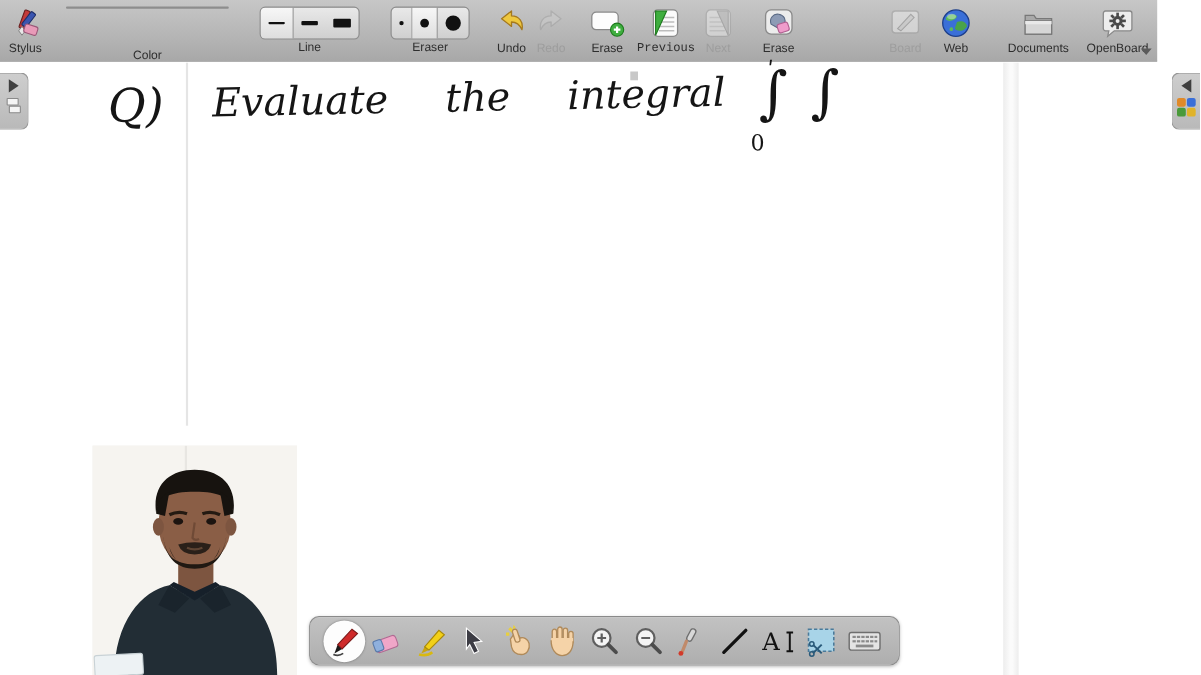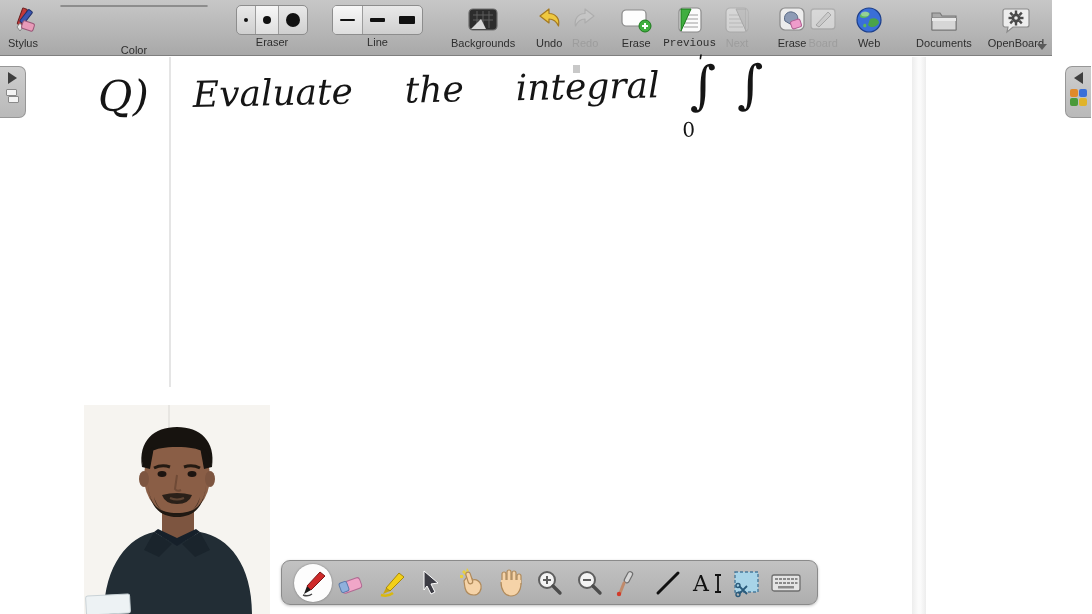--- a/index.html
+++ b/index.html
@@ -3,21 +3,21 @@
 <meta charset="utf-8">
 <style>
   * { margin:0; padding:0; box-sizing:border-box; }
   html,body { width:1092px; height:614px; overflow:hidden; font-family:"Liberation Sans", sans-serif; background:#fff; }
 
   
   .topbar{
     position:absolute; left:0; top:0; width:1052px; height:56px;
     background:linear-gradient(#c7c7c7,#b2b2b2 70%,#a8a8a8);
     border-bottom:1px solid #7f7f7f;
-    display:flex; align-items:flex-start; padding:4px 8px 0 8px;
+    display:flex; align-items:center; padding:4px 8px 0 8px;
   }
   .tbtn{ display:flex; flex-direction:column; align-items:center; justify-content:flex-start; gap:1px; height:50px; }
   .tbtn .ticon{ height:32px; display:flex; align-items:center; justify-content:center; }
   .tlabel{ font-size:11px; color:#2e2e2e; white-space:nowrap; line-height:12px; }
   .disabled .tlabel{ color:#9d9d9d; }
   .disabled .ticon{ opacity:.45; filter:grayscale(1); }
 
   .toolgroup{ display:flex; flex-direction:column; align-items:center; gap:1px; height:50px; }
   .groupbox{
     display:flex; align-items:center; height:30px; margin-top:1px;
@@ -114,60 +114,50 @@
       <div class="cell" style="border-right:none;">
           <span class="swatch" style="background: rgb(31, 138, 31);"></span>
         </div>
       <div class="cell">
           <span class="swatch" style="background: rgb(247, 225, 28);"></span>
         </div>
     </div>
     <span class="tlabel">Color</span>
   </div>
 
+  <div class="toolgroup" style="margin-right:28px;">
+    <div class="groupbox">
+      <div class="cell selected">
+          <span class="lineglyph" style="width:15px;height:2px;"></span>
+        </div>
+      <div class="cell" style="border-right:none;">
+          <span class="lineglyph" style="width:15px;height:4px;"></span>
+        </div>
+      <div class="cell">
+          <span class="lineglyph" style="width:16px;height:8px;"></span>
+        </div>
+    </div>
+    <span class="tlabel">Line</span>
+  </div>
+
   <div class="toolgroup" style="margin-right:24px;">
     <div class="groupbox">
       <div class="cell">
           <span class="dotglyph" style="width:4px;height:4px;"></span>
         </div>
       <div class="cell selected">
           <span class="dotglyph" style="width:8px;height:8px;"></span>
         </div>
       <div class="cell">
           <span class="dotglyph" style="width:14px;height:14px;"></span>
         </div>
     </div>
     <span class="tlabel">Eraser</span>
   </div>
 
-  <div class="toolgroup" style="margin-right:28px;">
-    <div class="groupbox">
-      <div class="cell selected">
-          <span class="lineglyph" style="width:15px;height:2px;"></span>
-        </div>
-      <div class="cell" style="border-right:none;">
-          <span class="lineglyph" style="width:15px;height:4px;"></span>
-        </div>
-      <div class="cell">
-          <span class="lineglyph" style="width:16px;height:8px;"></span>
-        </div>
-    </div>
-    <span class="tlabel">Line</span>
-  </div>
-
-  <div class="tbtn" style="margin-right:20px;">
-    <span class="ticon">
-      <svg width="34" height="28" viewBox="0 0 34 28">
-        <rect x="3" y="3" width="28" height="21" rx="4" fill="#2c2c2c" stroke="#6e6e6e" stroke-width="1.2"></rect>
-        <path d="M7 9 H27 M7 14 H27 M11 5 V22 M17 5 V22 M23 5 V22" stroke="#5c5c5c" stroke-width="1"></path>
-        <path d="M5 23 L15 13 L20 23 Z" fill="#e9e9e9" opacity="0.9"></path>
-      </svg>
-    </span>
-    <span class="tlabel">Backgrounds</span>
-  </div>
 
   <div class="tbtn" style="margin-right:8px;">
     <span class="ticon">
       <svg width="28" height="28" viewBox="0 0 28 28">
         <path d="M5 10 L14 3 L14 7.5 C21 7.5 25 13 23.5 20 C21 14.5 17.5 13 14 13 L14 17 Z" fill="#eec83f" stroke="#a5791e" stroke-width="1.2" stroke-linejoin="round"></path>
       </svg>
     </span>
     <span class="tlabel">Undo</span>
   </div>
 

